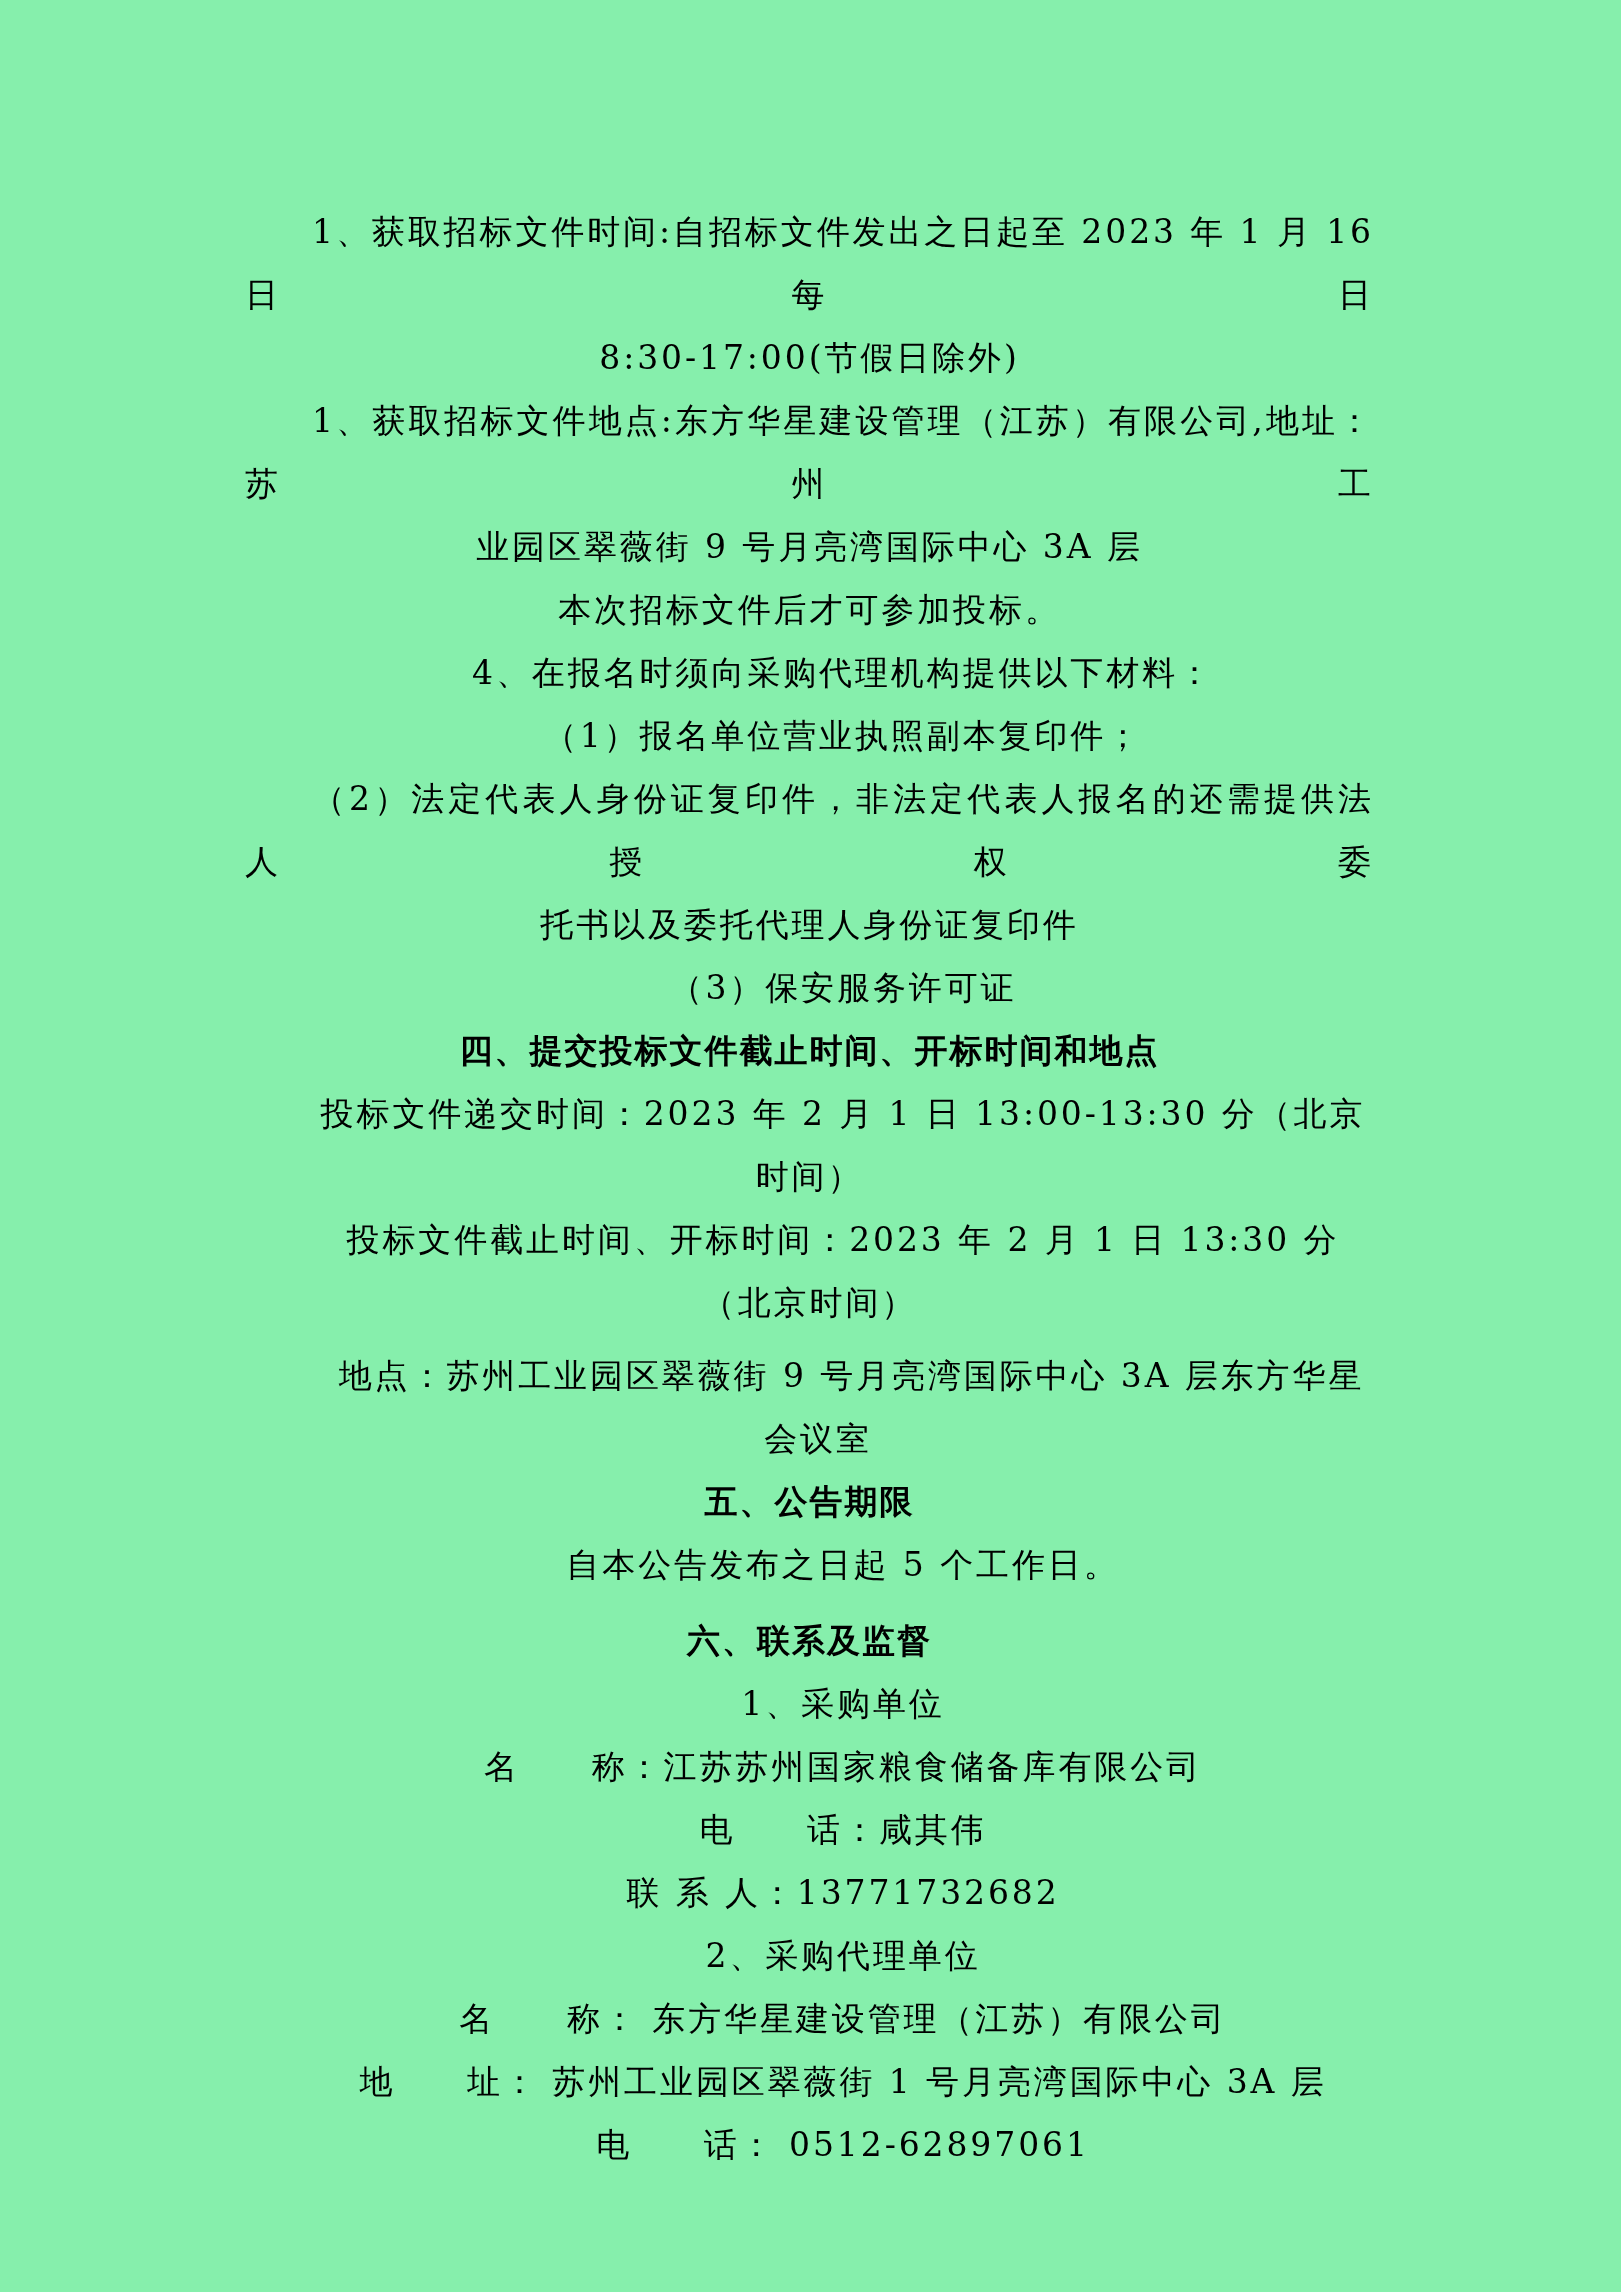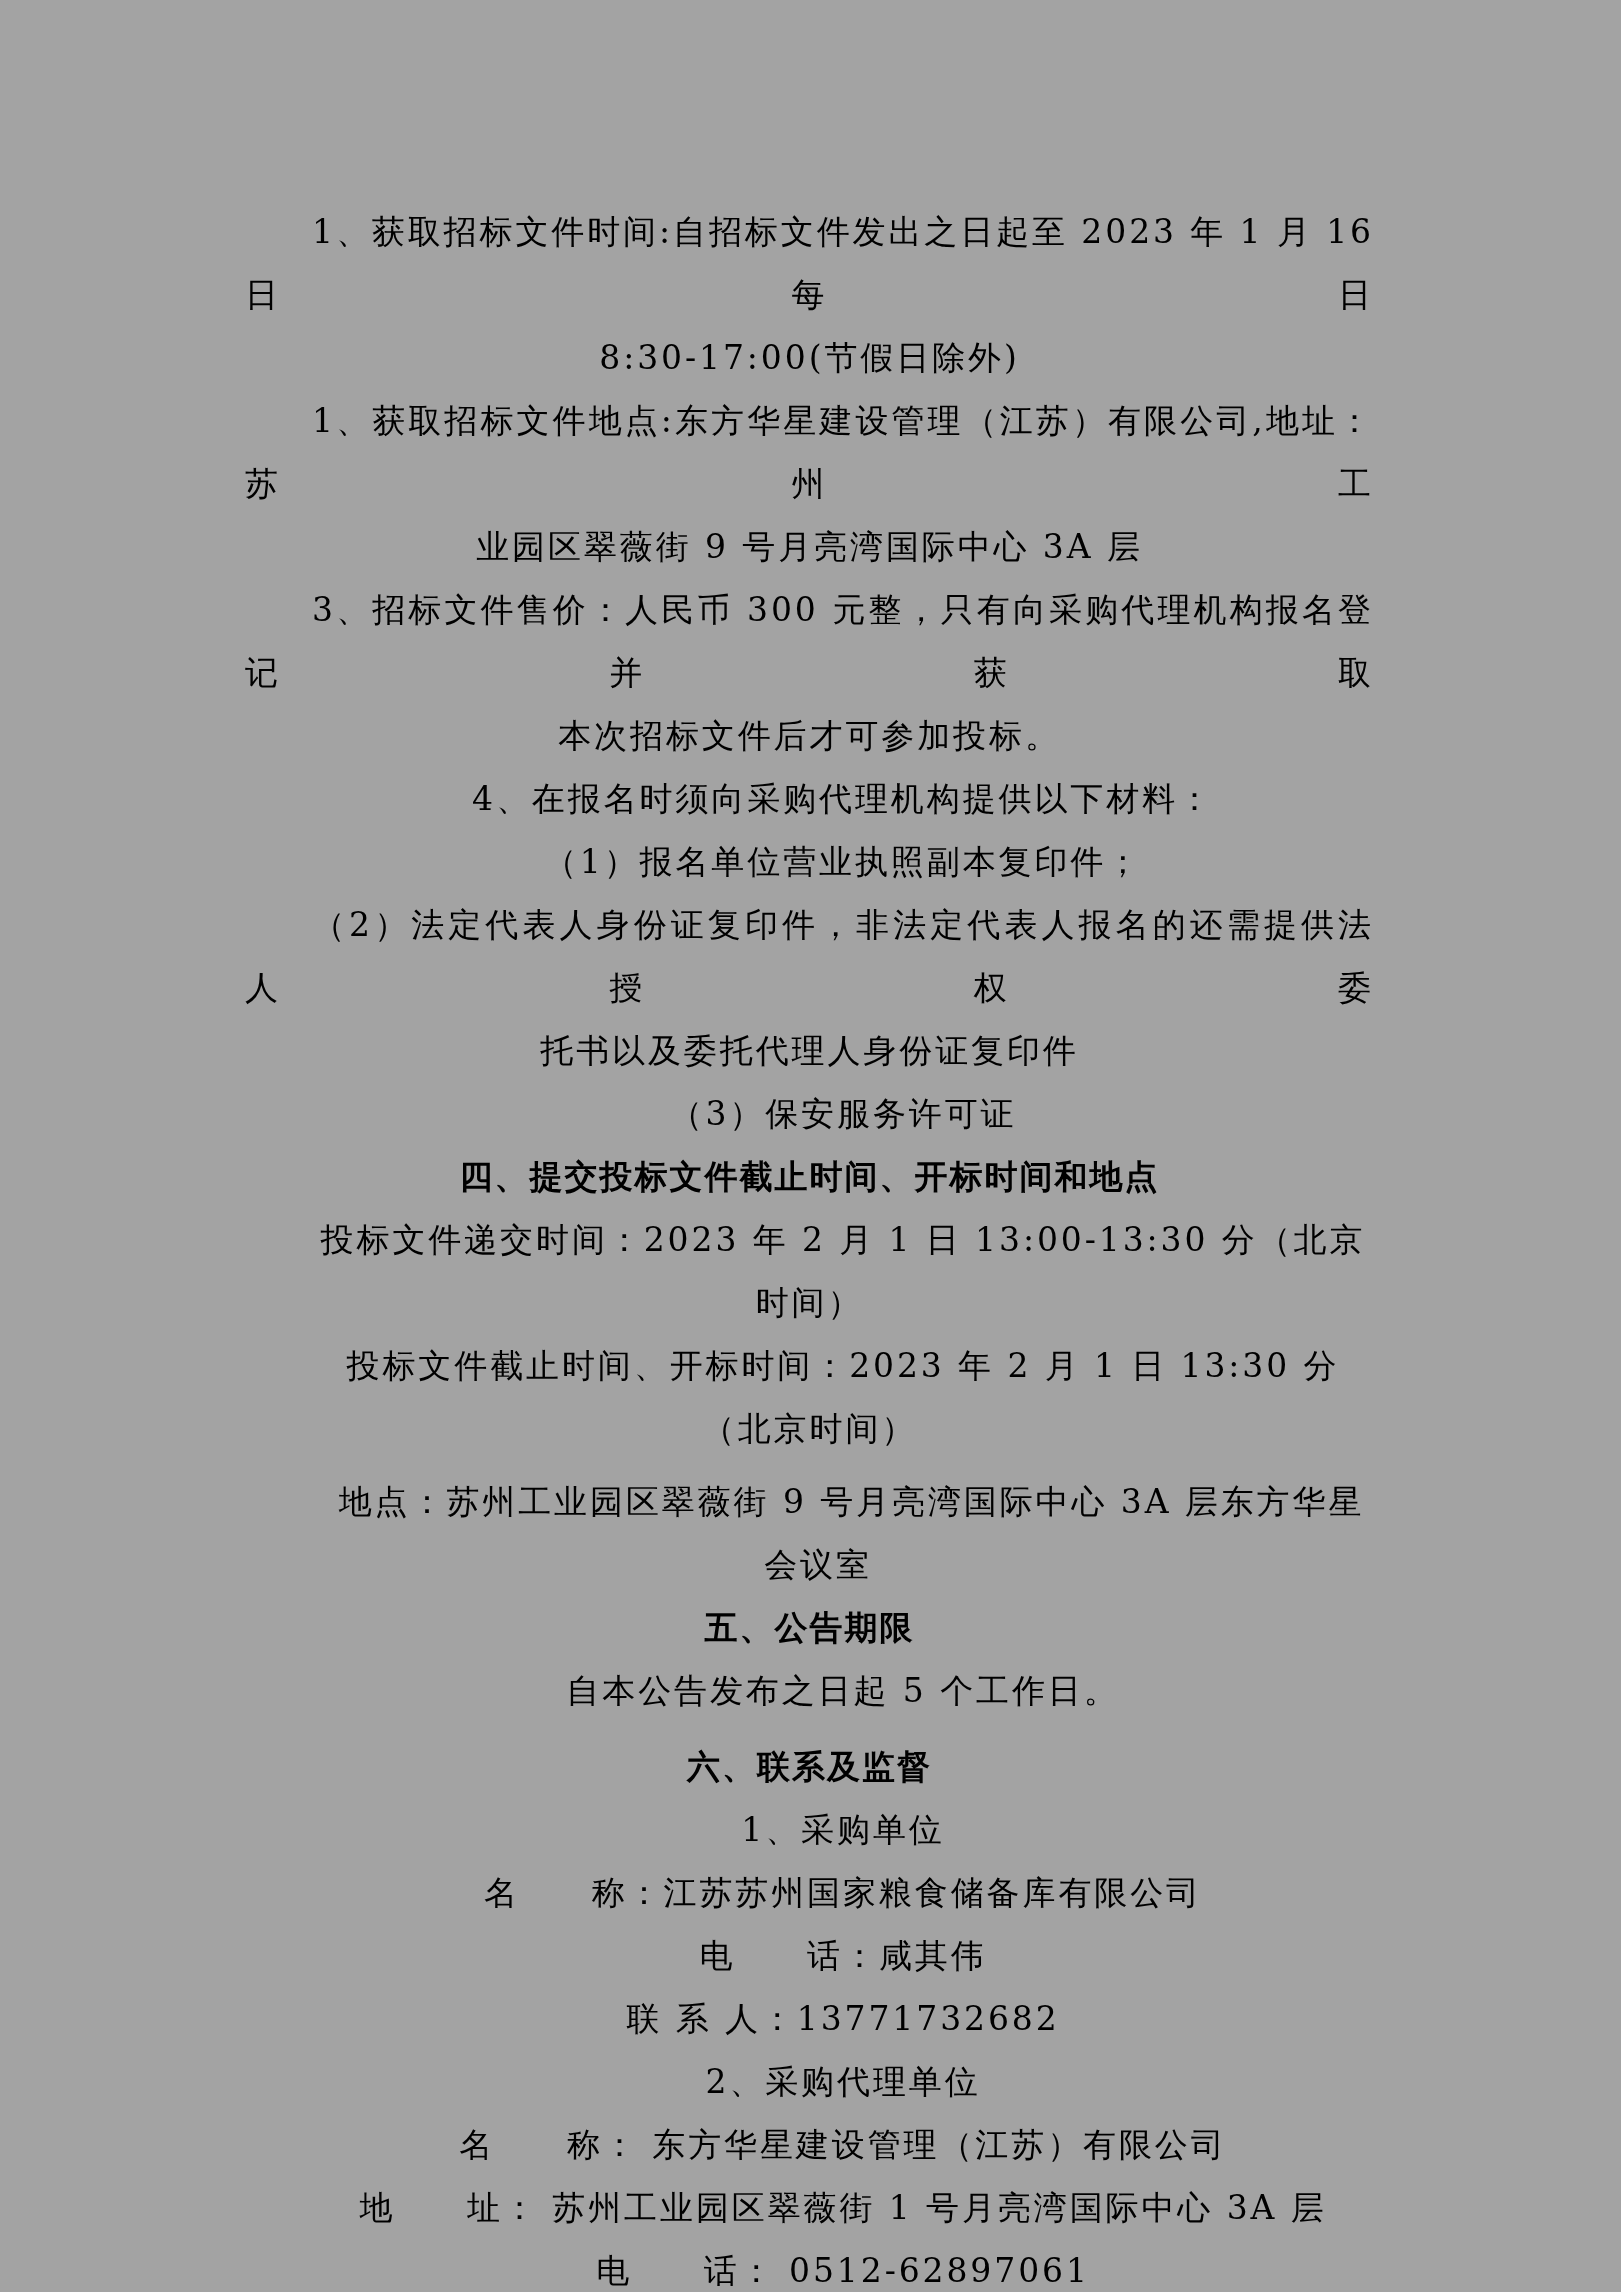--- a/index.html
+++ b/index.html
@@ -1,21 +1,21 @@
 <!DOCTYPE html>
 <html><head>
 <meta charset="utf-8">
 <style>
   html, body { margin: 0; padding: 0; background: #888; }
   .page {
     position: relative;
     width: 1621px;
     height: 2293px;
     margin: 0 auto;
-    background: #a3a3a3;
+    background: #86efac;
     overflow: hidden;
   }
   .content {
     position: absolute;
     left: 245px;
     top: 200px;
     width: 1129px;
     color: #000000;
     font-family: "DejaVu Serif", "Liberation Serif", serif;
     font-size: 33px;
@@ -35,21 +35,20 @@
 </style>
 </head>
 <body>
 
 <div class="page">
   <div class="content">
     <div class="ln ind just">1、获取招标文件时间:自招标文件发出之日起至 2023 年 1 月 16 日每日</div>
     <div class="ln">8:30-17:00(节假日除外)</div>
     <div class="ln ind just">1、获取招标文件地点:东方华星建设管理（江苏）有限公司,地址：苏州工</div>
     <div class="ln">业园区翠薇街 9 号月亮湾国际中心 3A 层</div>
-    <div class="ln ind just">3、招标文件售价：人民币 300 元整，只有向采购代理机构报名登记并获取</div>
     <div class="ln">本次招标文件后才可参加投标。</div>
     <div class="ln ind">4、在报名时须向采购代理机构提供以下材料：</div>
     <div class="ln ind">（1）报名单位营业执照副本复印件；</div>
     <div class="ln ind just">（2）法定代表人身份证复印件，非法定代表人报名的还需提供法人授权委</div>
     <div class="ln">托书以及委托代理人身份证复印件</div>
     <div class="ln ind">（3）保安服务许可证</div>
     <div class="ln hd">四、提交投标文件截止时间、开标时间和地点</div>
     <div class="ln ind">投标文件递交时间：2023 年 2 月 1 日 13:00-13:30 分（北京时间）</div>
     <div class="ln ind">投标文件截止时间、开标时间：2023 年 2 月 1 日 13:30 分（北京时间）</div>
     <div class="ln ind mt10">地点：苏州工业园区翠薇街 9 号月亮湾国际中心 3A 层东方华星会议室</div>

